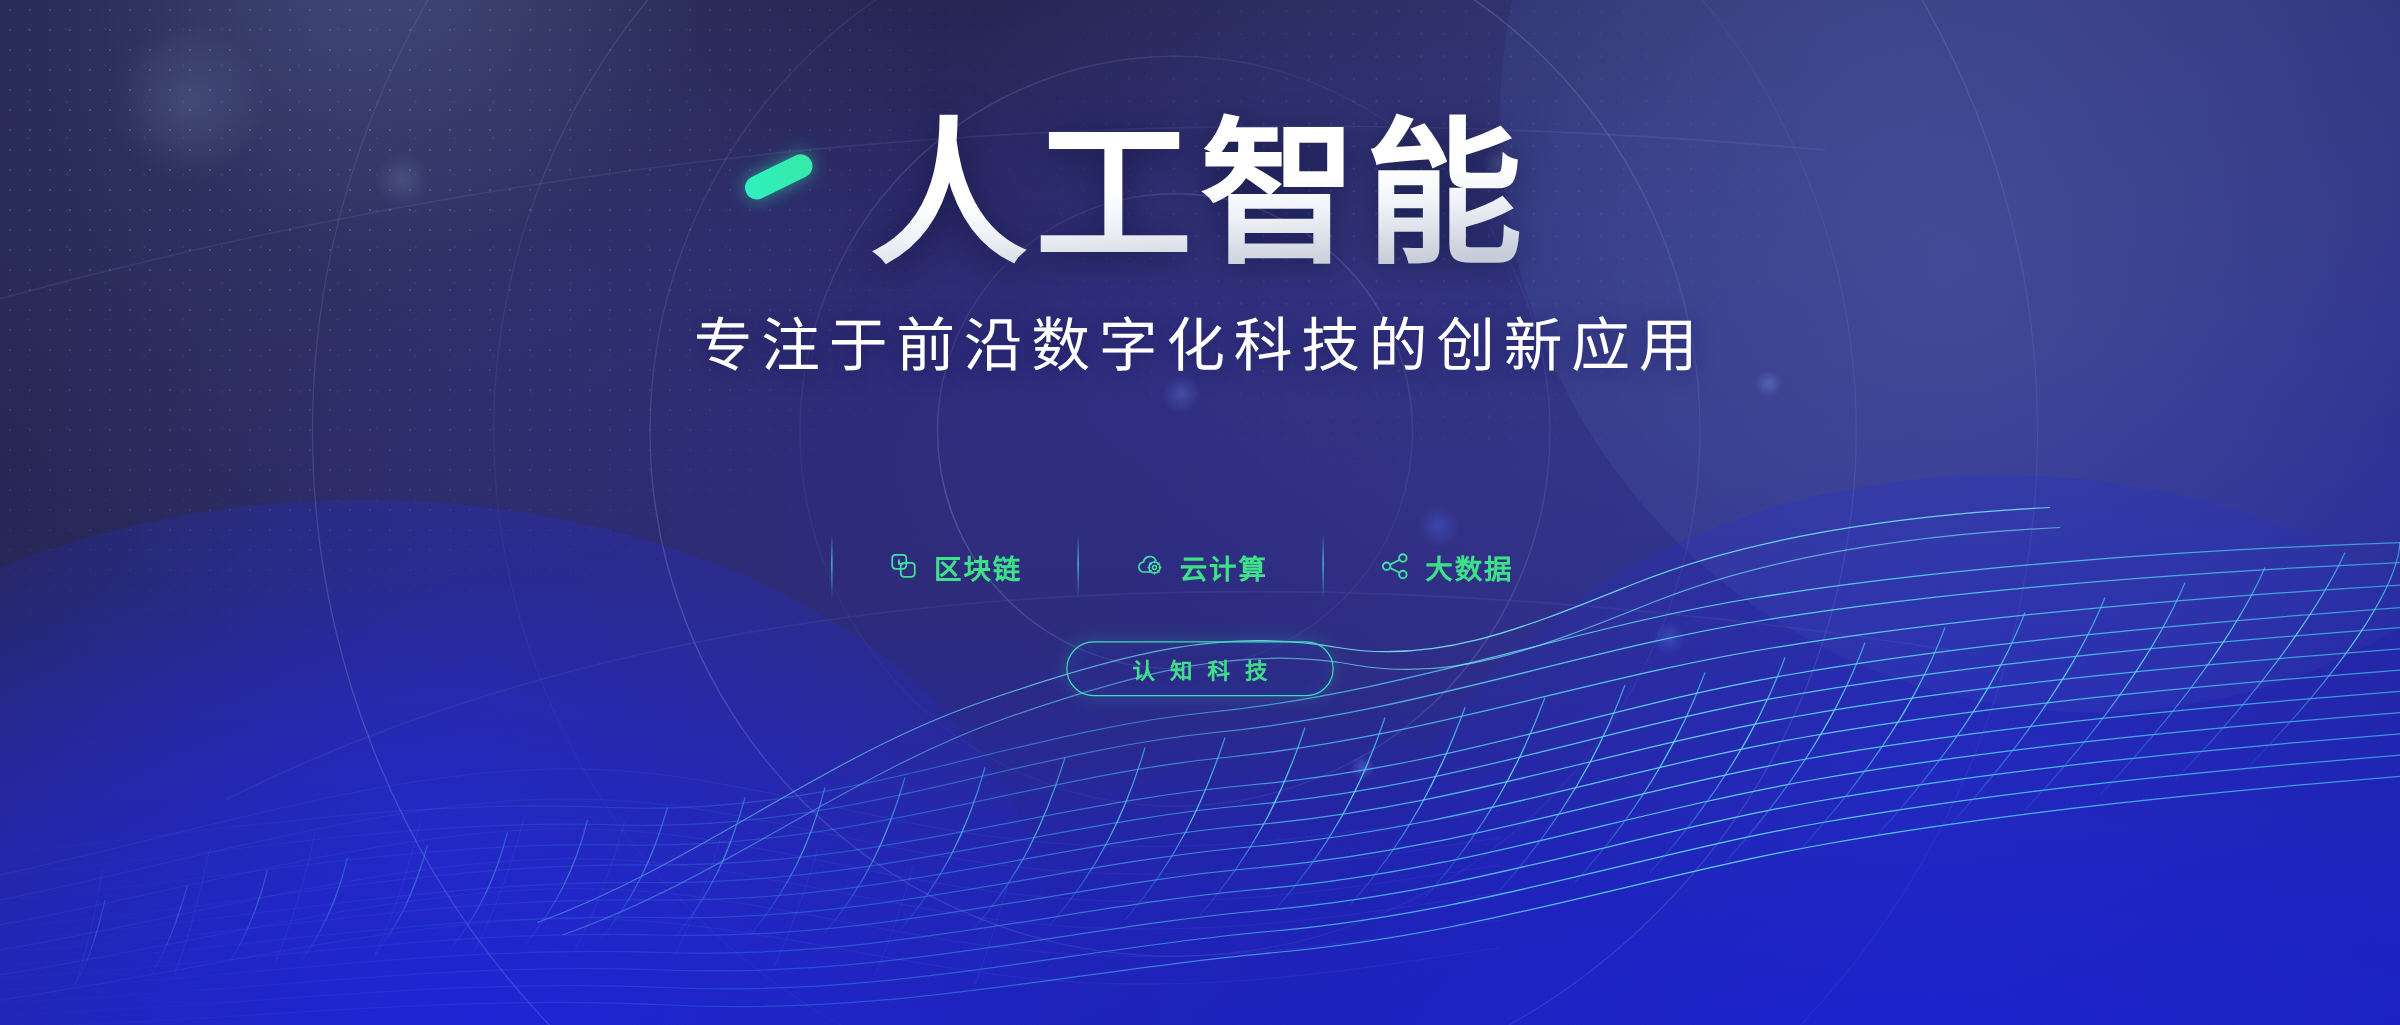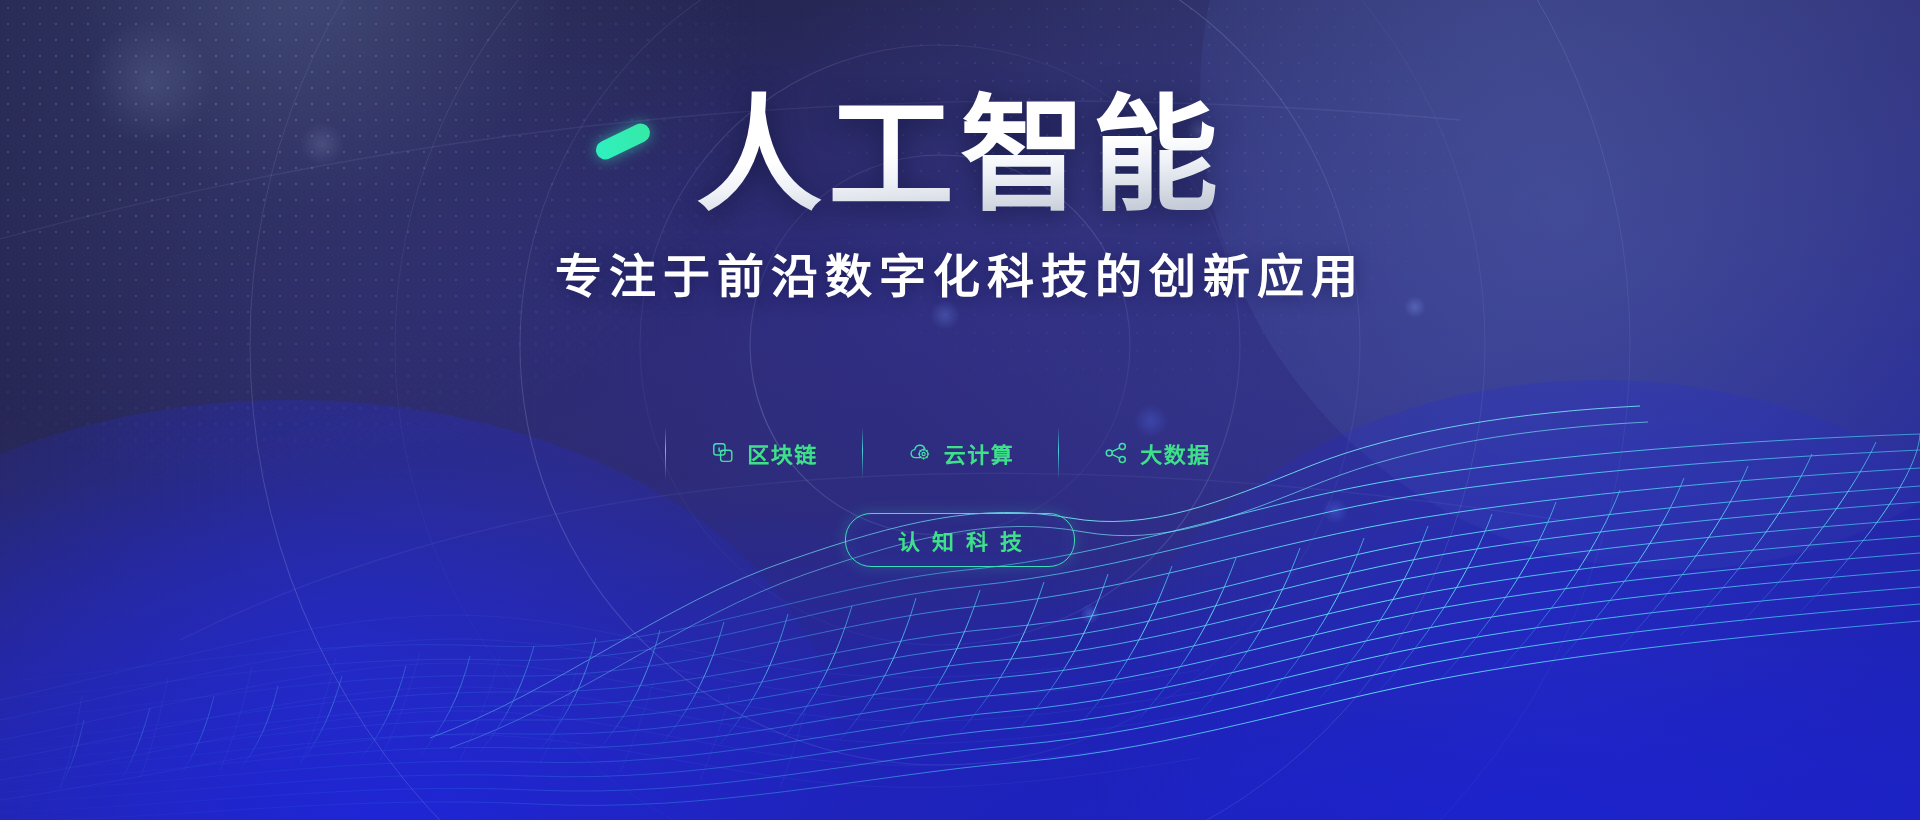--- a/index.html
+++ b/index.html
@@ -74,21 +74,21 @@
     position:absolute; left:594px; top:44px;
     width:58px; height:19px; border-radius:10px;
     background:linear-gradient(100deg,#2ff0c0 0%,#36e9a6 100%);
     transform:rotate(-26deg);
     box-shadow:0 0 14px rgba(52,235,180,.55);
   }
 
   .subtitle-wrap{ position:absolute; left:0; top:238px; width:1920px; text-align:center; }
   .subtitle{
     display:inline-block;
-    font-size:47px; font-weight:700; color:#ffffff;
+    font-size:47px; font-weight:400; color:#ffffff;
     letter-spacing:7px;
     text-shadow:0 2px 16px rgba(14,18,70,.55);
   }
 
   .tags{
     position:absolute; left:0; top:427px; width:1920px;
     display:flex; justify-content:center; align-items:center; gap:0;
   }
   .tag{
     display:flex; align-items:center; gap:11px;
@@ -98,23 +98,23 @@
   }
   .tag .ticon{ display:flex; width:26px; height:26px; align-items:center; justify-content:center; }
   .divider{
     width:1px; height:52px; flex:0 0 1px;
     background:linear-gradient(180deg, rgba(70,225,230,0) 0%, rgba(80,235,235,.85) 45%, rgba(70,225,230,0) 100%);
   }
 
   .cta-wrap{ position:absolute; left:0; top:513px; width:1920px; text-align:center; }
   .cta{
     display:inline-flex; align-items:center; justify-content:center;
-    height:54px; padding:0 40px;
+    height:44px; padding:0 40px;
     border:1.6px solid #3ddfb8; border-radius:26px;
-    color:#3ee08a; font-size:22px; font-weight:700;
+    color:#3ee08a; font-size:18px; font-weight:700;
     letter-spacing:12px; text-indent:12px;
     background:rgba(40,52,190,.10);
     box-shadow:0 0 16px rgba(60,220,190,.22), inset 0 0 18px rgba(60,220,190,.07);
     cursor:pointer;
   }
 </style>
 </head>
 <body>
 
 <div class="banner">

